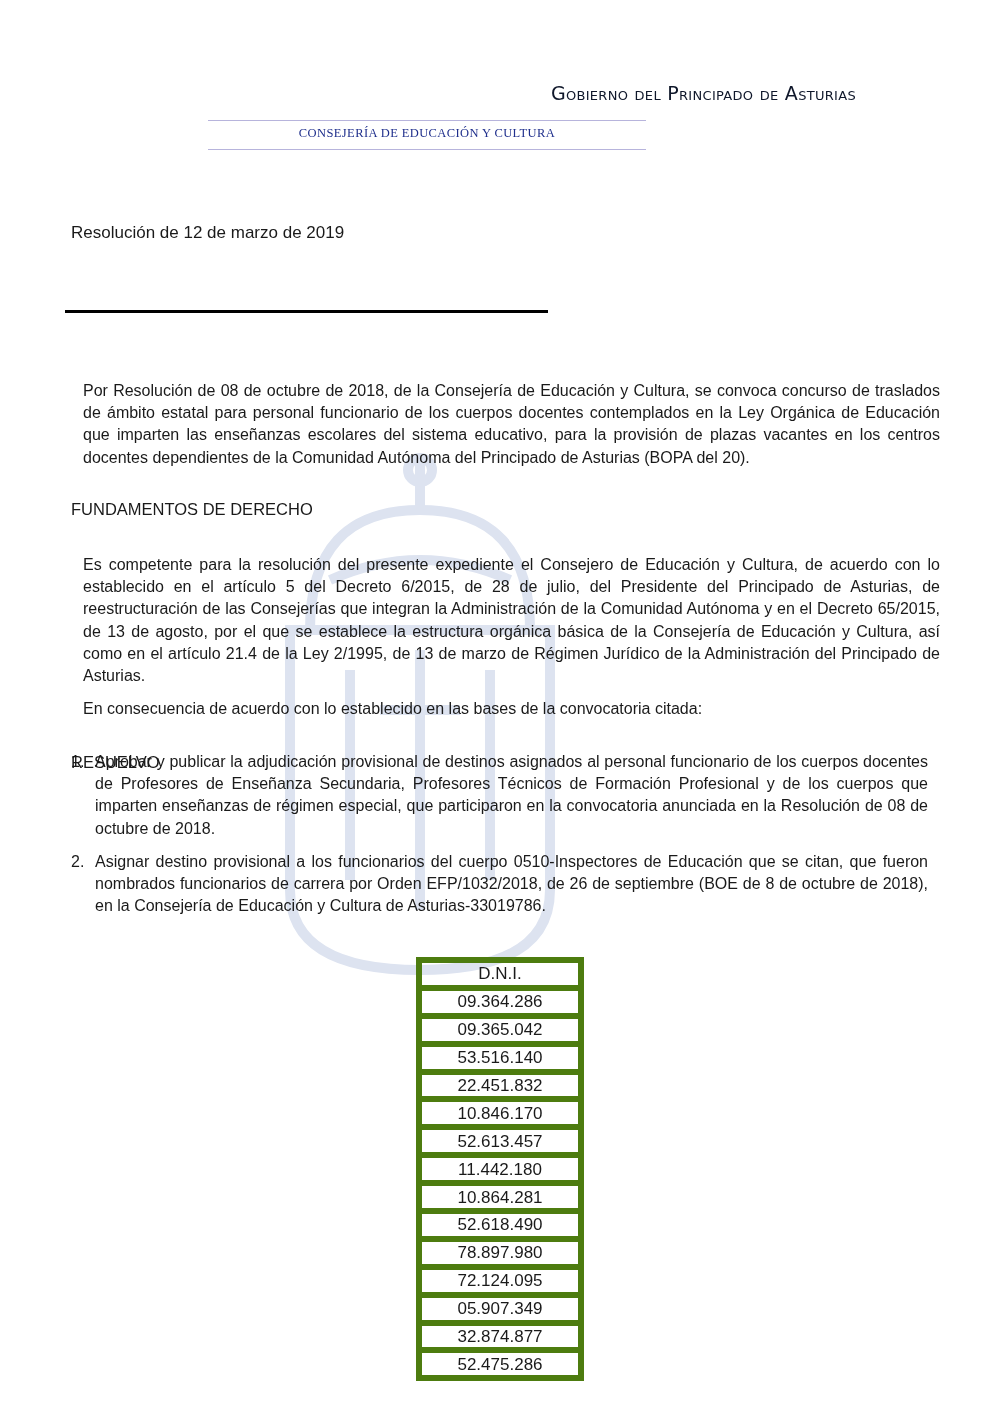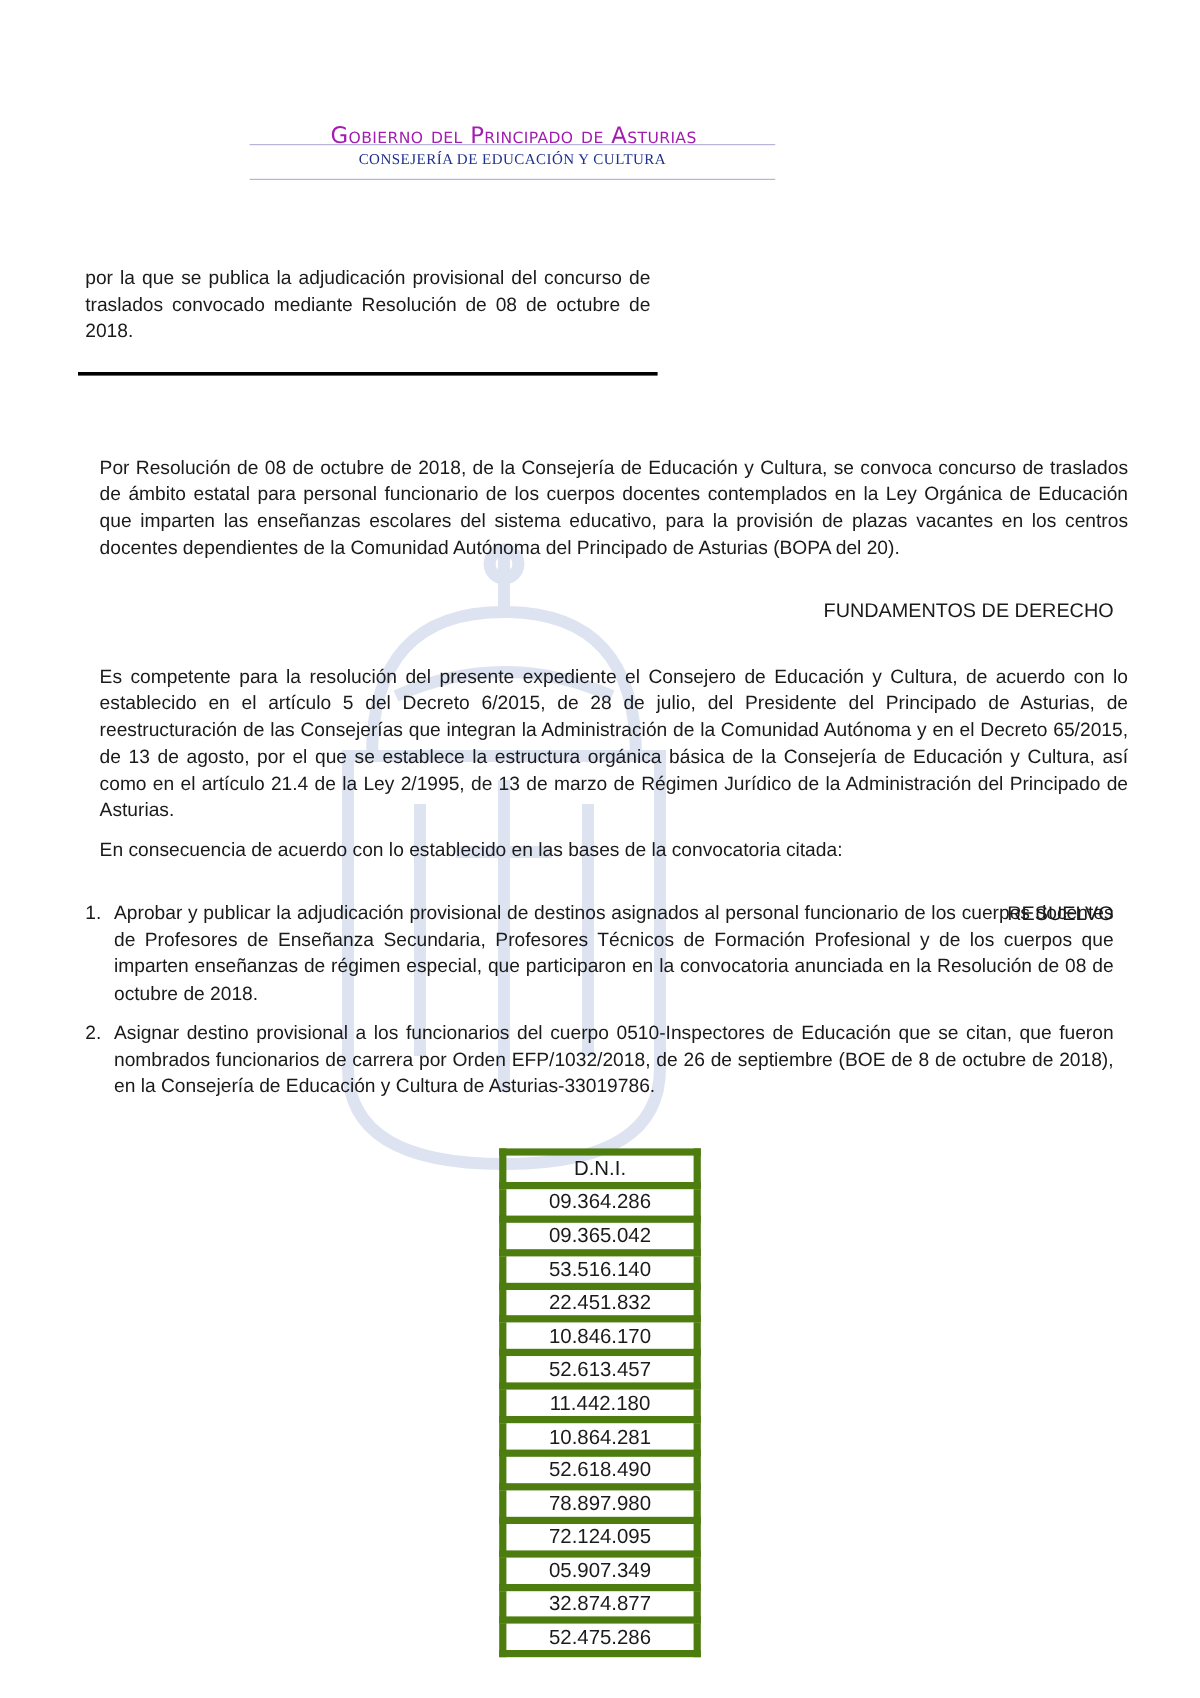--- a/index.html
+++ b/index.html
@@ -1,35 +1,35 @@
 <!DOCTYPE html>
 <html><head>
 <meta charset="utf-8">
 <style>
   html, body { margin: 0; padding: 0; background: #ffffff; }
   body { width: 1000px; height: 1415px; position: relative; overflow: hidden;
          font-family: "Liberation Sans", sans-serif; color: #1a1a1a; }
-  .header-gov { position: absolute; left: 0; width: 856px; top: 82px; text-align: center;
-                font-family: "DejaVu Sans", sans-serif; font-size: 19px; color: #a21caf;
-                font-variant: small-caps; letter-spacing: 0.3px; margin-top: 20px; }
+  .header-gov { position: absolute; left: 0; width: 856px; top: 82px; text-align: right;
+                font-family: "DejaVu Sans", sans-serif; font-size: 19px; color: #0f172a;
+                font-variant: small-caps; letter-spacing: 0.3px; }
   .hr-top { position: absolute; left: 208px; width: 438px; top: 120px; height: 1px; background: #b7b4dc; }
   .header-cons { position: absolute; left: 208px; width: 438px; top: 126px; text-align: center;
                  font-family: Liberation Serif, serif; font-size: 12.5px; color: #1f2f8c; letter-spacing: 0.4px; }
   .hr-bot { position: absolute; left: 208px; width: 438px; top: 149px; height: 1px; background: #b7b4dc; }
 
   .watermark { position: absolute; left: 270px; top: 450px; width: 300px; height: 530px; opacity: 1; }
 
   .res-block { position: absolute; left: 71px; top: 222px; width: 471px; }
   .res-title { font-size: 17px; margin: 0; line-height: 22px; }
   .res-sub { font-size: 16px; line-height: 22px; text-align: justify; margin: 0; }
   .res-underline { position: absolute; left: 65px; top: 310px; width: 483px; height: 3px; background: #000; }
 
   .body-text { position: absolute; left: 71px; width: 857px; font-size: 16px; line-height: 22.2px;
                text-align: justify; margin: 12px; }
-  .heading { position: absolute; left: 71px; width: 857px; text-align: right; font-size: 16.5px; margin: 0; }
+  .heading { position: absolute; left: 71px; width: 857px; text-align: left; font-size: 16.5px; margin: 0; }
   .list-item { position: absolute; left: 71px; width: 857px; font-size: 16px; line-height: 22.2px;
                text-align: justify; padding-left: 24px; box-sizing: border-box; }
   .list-num { position: absolute; left: 0; top: 0; }
 
   table.dni { position: absolute; left: 416px; top: 957px; width: 168px; border-collapse: collapse; }
   table.dni th, table.dni td { border: 6px solid #4d7c0f; text-align: center; font-size: 17px;
                               font-weight: normal; height: 21.9px; padding: 0; line-height: 21px; }
 </style>
 </head>
 <body>
@@ -47,21 +47,21 @@
     <circle cx="150" cy="20" r="12"></circle>
     <path d="M60 130 Q150 90 240 130"></path>
     <path d="M80 220 L80 430"></path>
     <path d="M220 220 L220 430"></path>
     <path d="M150 200 L150 460"></path>
     <path d="M110 260 L190 260"></path>
   </g>
 </svg>
 
 <div class="res-block">
-  <p class="res-sub">por la que se publica la adjudicación provisional del concurso de traslados convocado mediante Resolución de 08 de octubre de 2018.</p>
+  <p class="res-title">Resolución de 12 de marzo de 2019</p>
 </div>
 <div class="res-underline"></div>
 
 <p class="body-text" style="top:368px">Por Resolución de 08 de octubre de 2018, de la Consejería de Educación y Cultura, se convoca concurso de traslados de ámbito estatal para personal funcionario de los cuerpos docentes contemplados en la Ley Orgánica de Educación que imparten las enseñanzas escolares del sistema educativo, para la provisión de plazas vacantes en los centros docentes dependientes de la Comunidad Autónoma del Principado de Asturias (BOPA del 20).</p>
 
 <p class="heading" style="top:500px">FUNDAMENTOS DE DERECHO</p>
 <p class="body-text" style="top:542px">Es competente para la resolución del presente expediente el Consejero de Educación y Cultura, de acuerdo con lo establecido en el artículo 5 del Decreto 6/2015, de 28 de julio, del Presidente del Principado de Asturias, de reestructuración de las Consejerías que integran la Administración de la Comunidad Autónoma y en el Decreto 65/2015, de 13 de agosto, por el que se establece la estructura orgánica básica de la Consejería de Educación y Cultura, así como en el artículo 21.4 de la Ley 2/1995, de 13 de marzo de Régimen Jurídico de la Administración del Principado de Asturias.</p>
 
 <p class="body-text" style="top:686px">En consecuencia de acuerdo con lo establecido en las bases de la convocatoria citada:</p>
 

